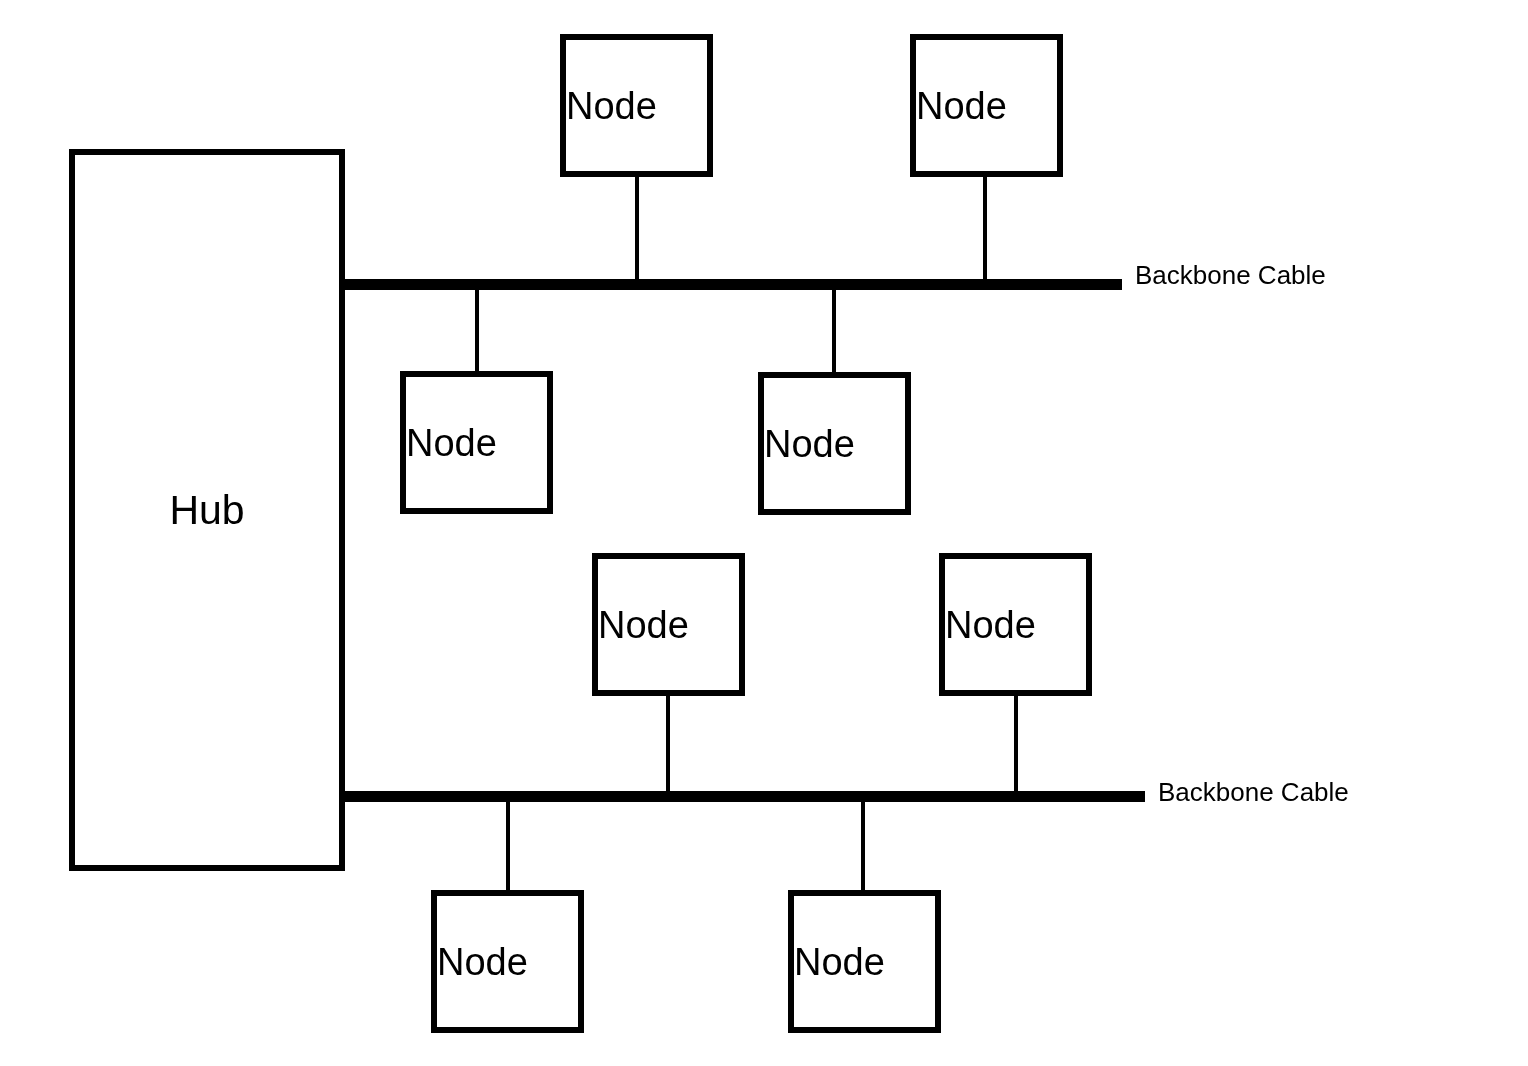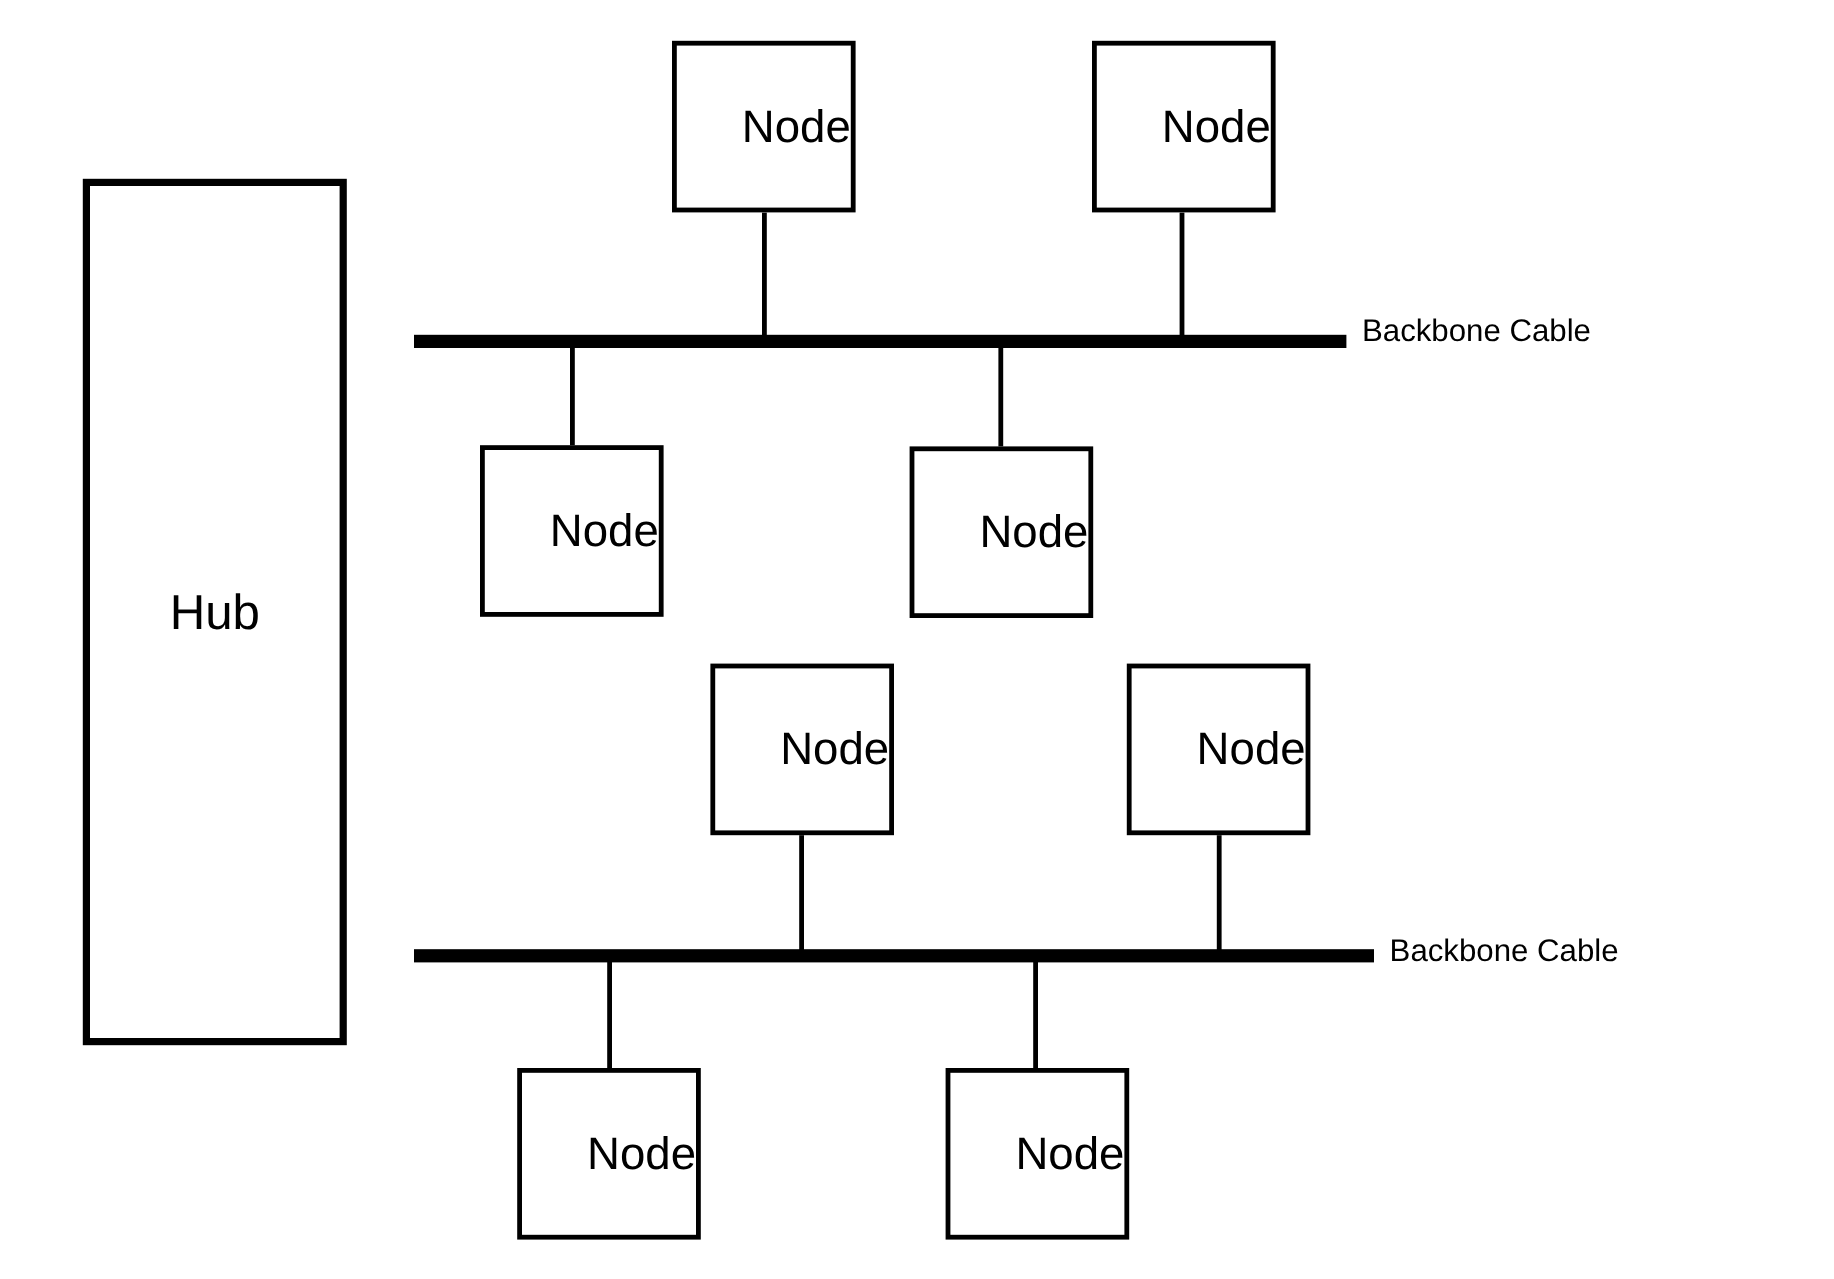--- a/index.html
+++ b/index.html
@@ -28,25 +28,25 @@
   }
   .hub-label {
     font-size: 41px;
     color: #000000;
     line-height: 1;
     letter-spacing: 0px;
   }
   .node-box {
     position: absolute;
     box-sizing: border-box;
-    border: 4px solid #d946ef;
+    border: 6px solid #d946ef;
     background: #ffffff;
     display: flex;
     align-items: center;
-    justify-content: flex-end;
+    justify-content: flex-start;
     z-index: 3;
   }
   .node-label {
     font-size: 38px;
     color: #000000;
     line-height: 1;
   }
   .backbone {
     position: absolute;
     background: #000000;
@@ -65,21 +65,21 @@
     line-height: 1;
     white-space: nowrap;
     z-index: 4;
   }
 </style>
 </head>
 <body>
 
 <div id="diagram-canvas" style="width: 1528px; height: 1066px; background: rgb(255, 255, 255);">
 
-  <div class="hub-box" id="hub-box" style="left: 69px; top: 149px; width: 220px; height: 722px; border-color: rgb(0, 0, 0);">
+  <div class="hub-box" id="hub-box" style="left: 69px; top: 149px; width: 276px; height: 722px; border-color: rgb(0, 0, 0);">
     <span class="hub-label">Hub</span>
   </div>
 
   <div class="backbone" id="upper-backbone" style="left: 345px; top: 279px; width: 777px; height: 11px; background: rgb(0, 0, 0);"></div>
   <div class="backbone" id="lower-backbone" style="left: 345px; top: 791px; width: 800px; height: 11px; background: rgb(0, 0, 0);"></div>
 
   <div class="cable-label" id="upper-backbone-label" style="left: 1135px; top: 262px; color: rgb(0, 0, 0);">Backbone Cable</div>
   <div class="cable-label" id="lower-backbone-label" style="left: 1158px; top: 779px; color: rgb(0, 0, 0);">Backbone Cable</div>
 
   <div id="nodes-layer">

